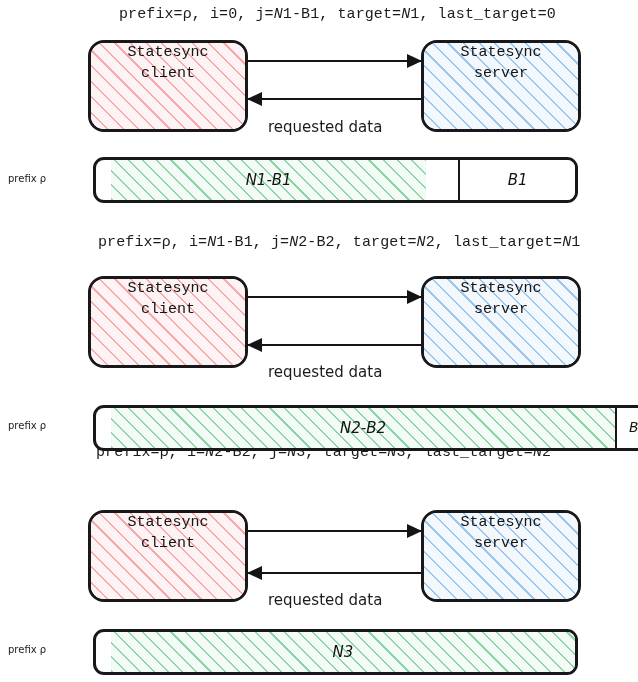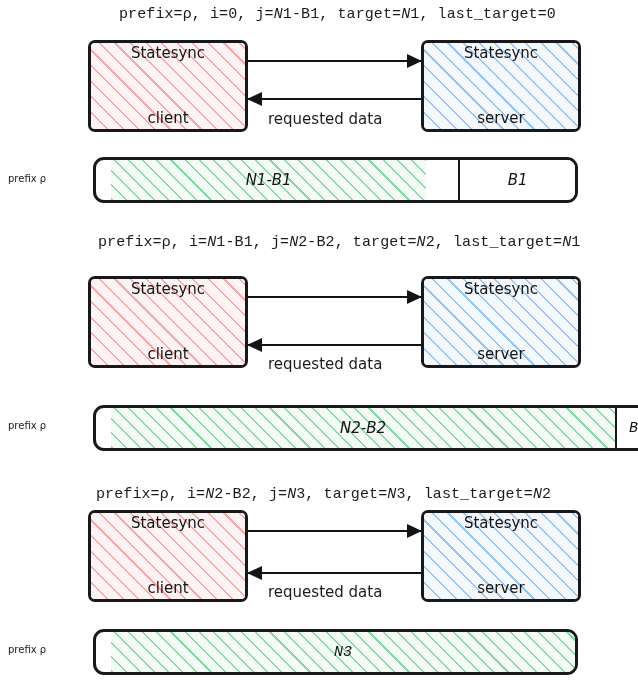--- a/index.html
+++ b/index.html
@@ -20,30 +20,31 @@
     color:#1b1b1b;
     white-space:nowrap;
     letter-spacing:0.1px;
   }
   .caption .it{font-style:italic;}
 
   
   .node{
     position:absolute;
     border:3px solid #18181b;
-    border-radius:7px;
+    border-radius:16px;
     box-sizing:border-box;
     display:flex;
     flex-direction:column;
     align-items:center;
-    justify-content:space-between;
+    justify-content:flex-start;
     line-height:1.38;
     font-size:15px;
     color:#141414;
     overflow:hidden;
+    font-family:Liberation Mono, monospace;
   }
   .node .lbl{position:relative;z-index:2;text-align:center;}
   .node::before{
     content:"";
     position:absolute;
     inset:0;
     z-index:1;
   }
   .node.client::before{
     background:
@@ -87,20 +88,21 @@
     transform:translateY(-50%);
     border-top:7px solid transparent;
     border-bottom:7px solid transparent;
     border-right:15px solid #141414;
   }
   .arrow-label{
     position:absolute;
     font-size:15px;
     color:#1b1b1b;
     white-space:nowrap;
+    margin-top:8px;
   }
 
   
   .bar-label{
     position:absolute;
     font-size:10px;
     color:#1b1b1b;
     white-space:nowrap;
   }
   .bar{
@@ -202,21 +204,21 @@
   <div class="bar-label" style="left:8px;top:420px;">prefix ρ</div>
   <div class="bar" id="bar1" style="left:93px;top:405px;width:569px;height:46px;">
       <div class="seg fill" style="width: 92%;">
         <span class="segtxt">N2-B2</span>
       </div>
       <div class="seg rest divider" style="width: 8%; font-family: Liberation Mono, monospace;">
         <span class="segtxt">B2</span>
       </div>
     </div>
 
-  <div class="caption" id="cap2" style="left:96px;top:486px;"><span>prefix=ρ, i=</span><span class="it">N</span><span>2-B2, j=</span><span class="it">N</span><span>3, target=</span><span class="it">N</span><span>3, last_target=</span><span class="it">N</span><span>2</span></div>
+  <div class="caption" id="cap2" style="left:96px;top:444px;"><span>prefix=ρ, i=</span><span class="it">N</span><span>2-B2, j=</span><span class="it">N</span><span>3, target=</span><span class="it">N</span><span>3, last_target=</span><span class="it">N</span><span>2</span></div>
 
   <div class="node client" style="left:88px;top:510px;width:160px;height:92px;">
     <span class="lbl">Statesync</span>
     <span class="lbl">client</span>
   </div>
 
   <div class="node server" style="left:421px;top:510px;width:160px;height:92px;">
     <span class="lbl">Statesync</span>
     <span class="lbl">server</span>
   </div>
@@ -228,18 +230,18 @@
 
   <div class="arrow left" style="left:248px;top:566px;width:173px;height:14px;">
     <span class="shaft"></span>
     <span class="head"></span>
   </div>
 
   <div class="arrow-label" style="left:268px;top:583px;">requested data</div>
 
   <div class="bar-label" style="left:8px;top:644px;">prefix ρ</div>
   <div class="bar" id="bar2" style="left:93px;top:629px;width:485px;height:46px;">
-      <div class="seg fill" style="width: 100%; font-family: Liberation Mono, monospace;">
+      <div class="seg fill" style="width: 100%;">
         <span class="segtxt">N3</span>
       </div>
     </div>
 
 </div>
 
 </body></html>

